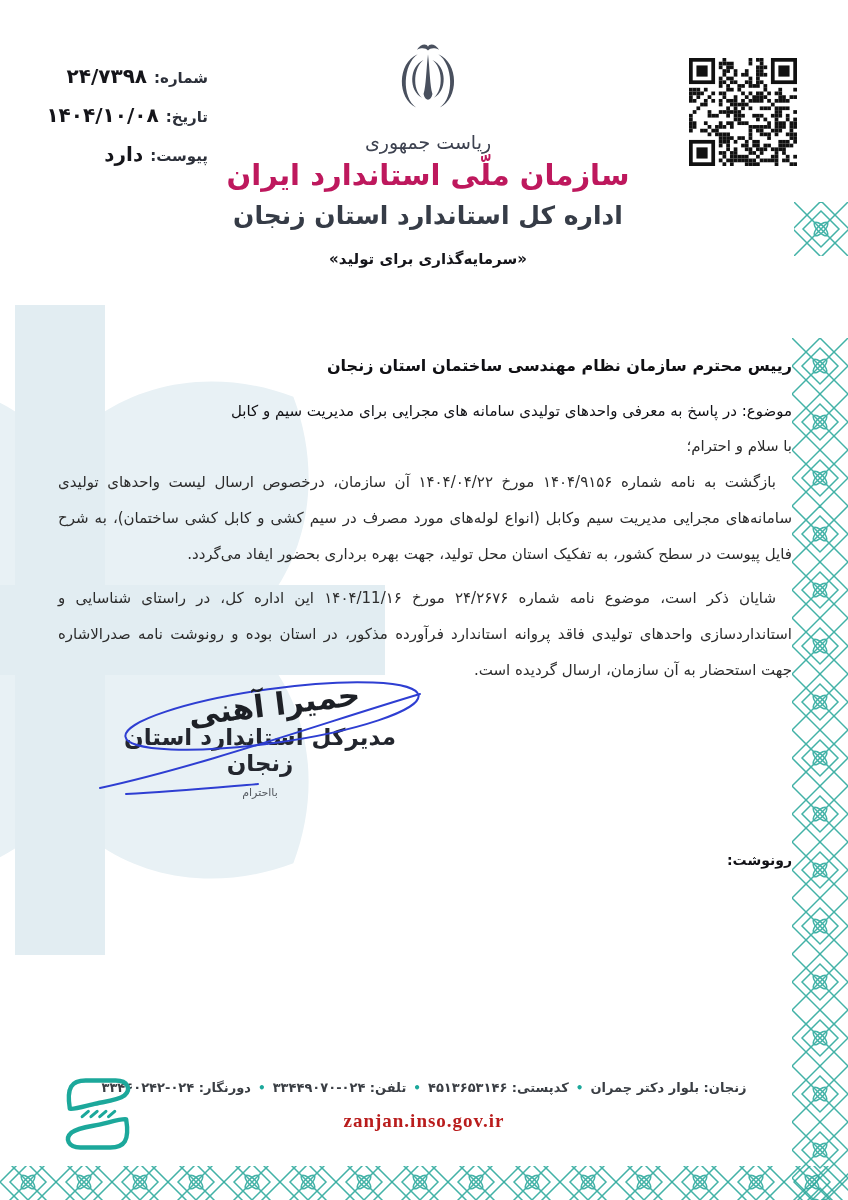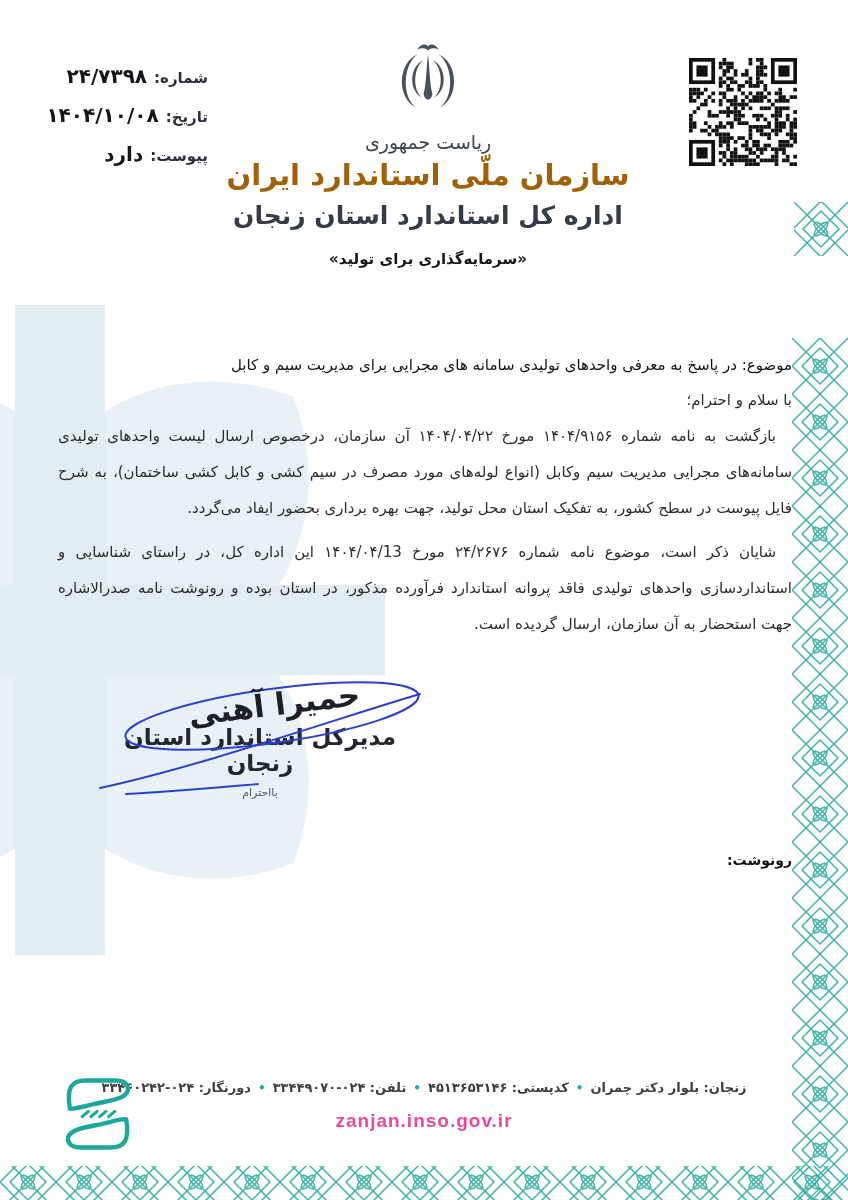--- a/index.html
+++ b/index.html
@@ -15,21 +15,21 @@
 
   
   .meta{left:26px; top:64px; width:182px;}
   .meta-row{display:flex; justify-content:flex-start; align-items:baseline; gap:7px; margin-bottom:15px;}
   .meta-label{font-size:15px; font-weight:700; color:#2c303a;}
   .meta-value{font-size:20px; font-weight:700; color:#15151a; letter-spacing:.5px;}
 
   
   .header{left:8px; right:0; top:42px; text-align:center;}
   .presidency{font-size:19px; color:#3d4250; margin-top:3px;}
-  .org-name{font-size:29px; font-weight:700; color:#a16207; margin-top:5px;}
+  .org-name{font-size:29px; font-weight:700; color:#be185d; margin-top:5px;}
   .office-name{font-size:25px; font-weight:700; color:#363c47; margin-top:9px;}
   .slogan{font-size:15px; font-weight:700; color:#15151a; margin-top:20px;}
 
   
   .qr{left:688px; top:58px;}
 
   
   .body-block{right:56px; left:58px; top:356px;}
   .recipient{font-size:16px; font-weight:700; color:#101014; margin-bottom:27px;}
   .subject{font-size:15px; font-weight:400; color:#101014; margin-bottom:17px;}
@@ -47,22 +47,22 @@
 
   
   .cc-block{right:56px; left:58px; top:852px;}
   .cc-label{font-size:14px; font-weight:700; color:#121217; margin-bottom:19px;}
   .cc-line{font-size:13px; color:#33363b;}
 
   
   .footer{left:0; right:0; top:1080px; text-align:center;}
   .addr{font-size:13px; font-weight:700; color:#3a3e44;}
   .addr .bullet{color:#1ca89b; padding:0 7px; font-size:12px;}
-  .website{margin-top:15px; font-family:Liberation Sans, sans-serif; direction:ltr;
-           font-size:19px; font-weight:700; color:#ec4899; letter-spacing:1px;}
+  .website{margin-top:15px; font-family:Liberation Serif, serif; direction:ltr;
+           font-size:19px; font-weight:700; color:#b91c1c; letter-spacing:1px;}
 
   .isiri-logo{left:54px; top:1070px;}
   .band-v{left:792px; top:338px;}
   .band-h{left:0px; top:1166px;}
   .diamond-solo{left:794px; top:202px;}
 </style>
 </head>
 <body>
 
 <div class="page">
@@ -489,24 +489,25 @@
       <rect x="60" y="112" width="4" height="4" fill="#111"></rect>
       <rect x="64" y="112" width="4" height="4" fill="#111"></rect>
       <rect x="68" y="112" width="4" height="4" fill="#111"></rect>
       <rect x="72" y="112" width="4" height="4" fill="#111"></rect>
       <rect x="92" y="112" width="4" height="4" fill="#111"></rect>
       <rect x="108" y="112" width="4" height="4" fill="#111"></rect>
       <rect x="112" y="112" width="4" height="4" fill="#111"></rect>
     </svg>
 
   <div class="abs body-block">
+    <div class="recipient">رییس محترم سازمان نظام مهندسی ساختمان استان زنجان</div>
     <div class="subject">موضوع: در پاسخ به معرفی واحدهای تولیدی سامانه های مجرایی برای مدیریت سیم و کابل</div>
     <div class="salutation">با سلام و احترام؛</div>
     <p class="para">بازگشت به نامه شماره ۱۴۰۴/۹۱۵۶ مورخ ۱۴۰۴/۰۴/۲۲ آن سازمان، درخصوص ارسال لیست واحدهای تولیدی سامانه‌های مجرایی مدیریت سیم وکابل (انواع لوله‌های مورد مصرف در سیم کشی و کابل کشی ساختمان)، به شرح فایل پیوست در سطح کشور، به تفکیک استان محل تولید، جهت بهره برداری بحضور ایفاد می‌گردد.</p>
-    <p class="para">شایان ذکر است، موضوع نامه شماره ۲۴/۲۶۷۶ مورخ ۱۴۰۴/۰۴/13 این اداره کل، در راستای شناسایی و استانداردسازی واحدهای تولیدی فاقد پروانه استاندارد فرآورده مذکور، در استان بوده و رونوشت نامه صدرالاشاره جهت استحضار به آن سازمان، ارسال گردیده است.</p>
+    <p class="para">شایان ذکر است، موضوع نامه شماره ۲۴/۲۶۷۶ مورخ ۱۴۰۴/11/۱۶ این اداره کل، در راستای شناسایی و استانداردسازی واحدهای تولیدی فاقد پروانه استاندارد فرآورده مذکور، در استان بوده و رونوشت نامه صدرالاشاره جهت استحضار به آن سازمان، ارسال گردیده است.</p>
   </div>
 
   <div class="abs sig-block">
     <svg class="sig-ink" width="336" height="140" viewBox="0 0 336 140">
       <g stroke="#2e3ed2" stroke-width="2" fill="none" stroke-linecap="round">
         <ellipse cx="180" cy="42" rx="148" ry="27" transform="rotate(-8 180 42)"></ellipse>
         <path d="M8 114 C110 92 240 46 328 20"></path>
         <path d="M34 120 C80 118 120 114 166 110"></path>
       </g>
     </svg>

